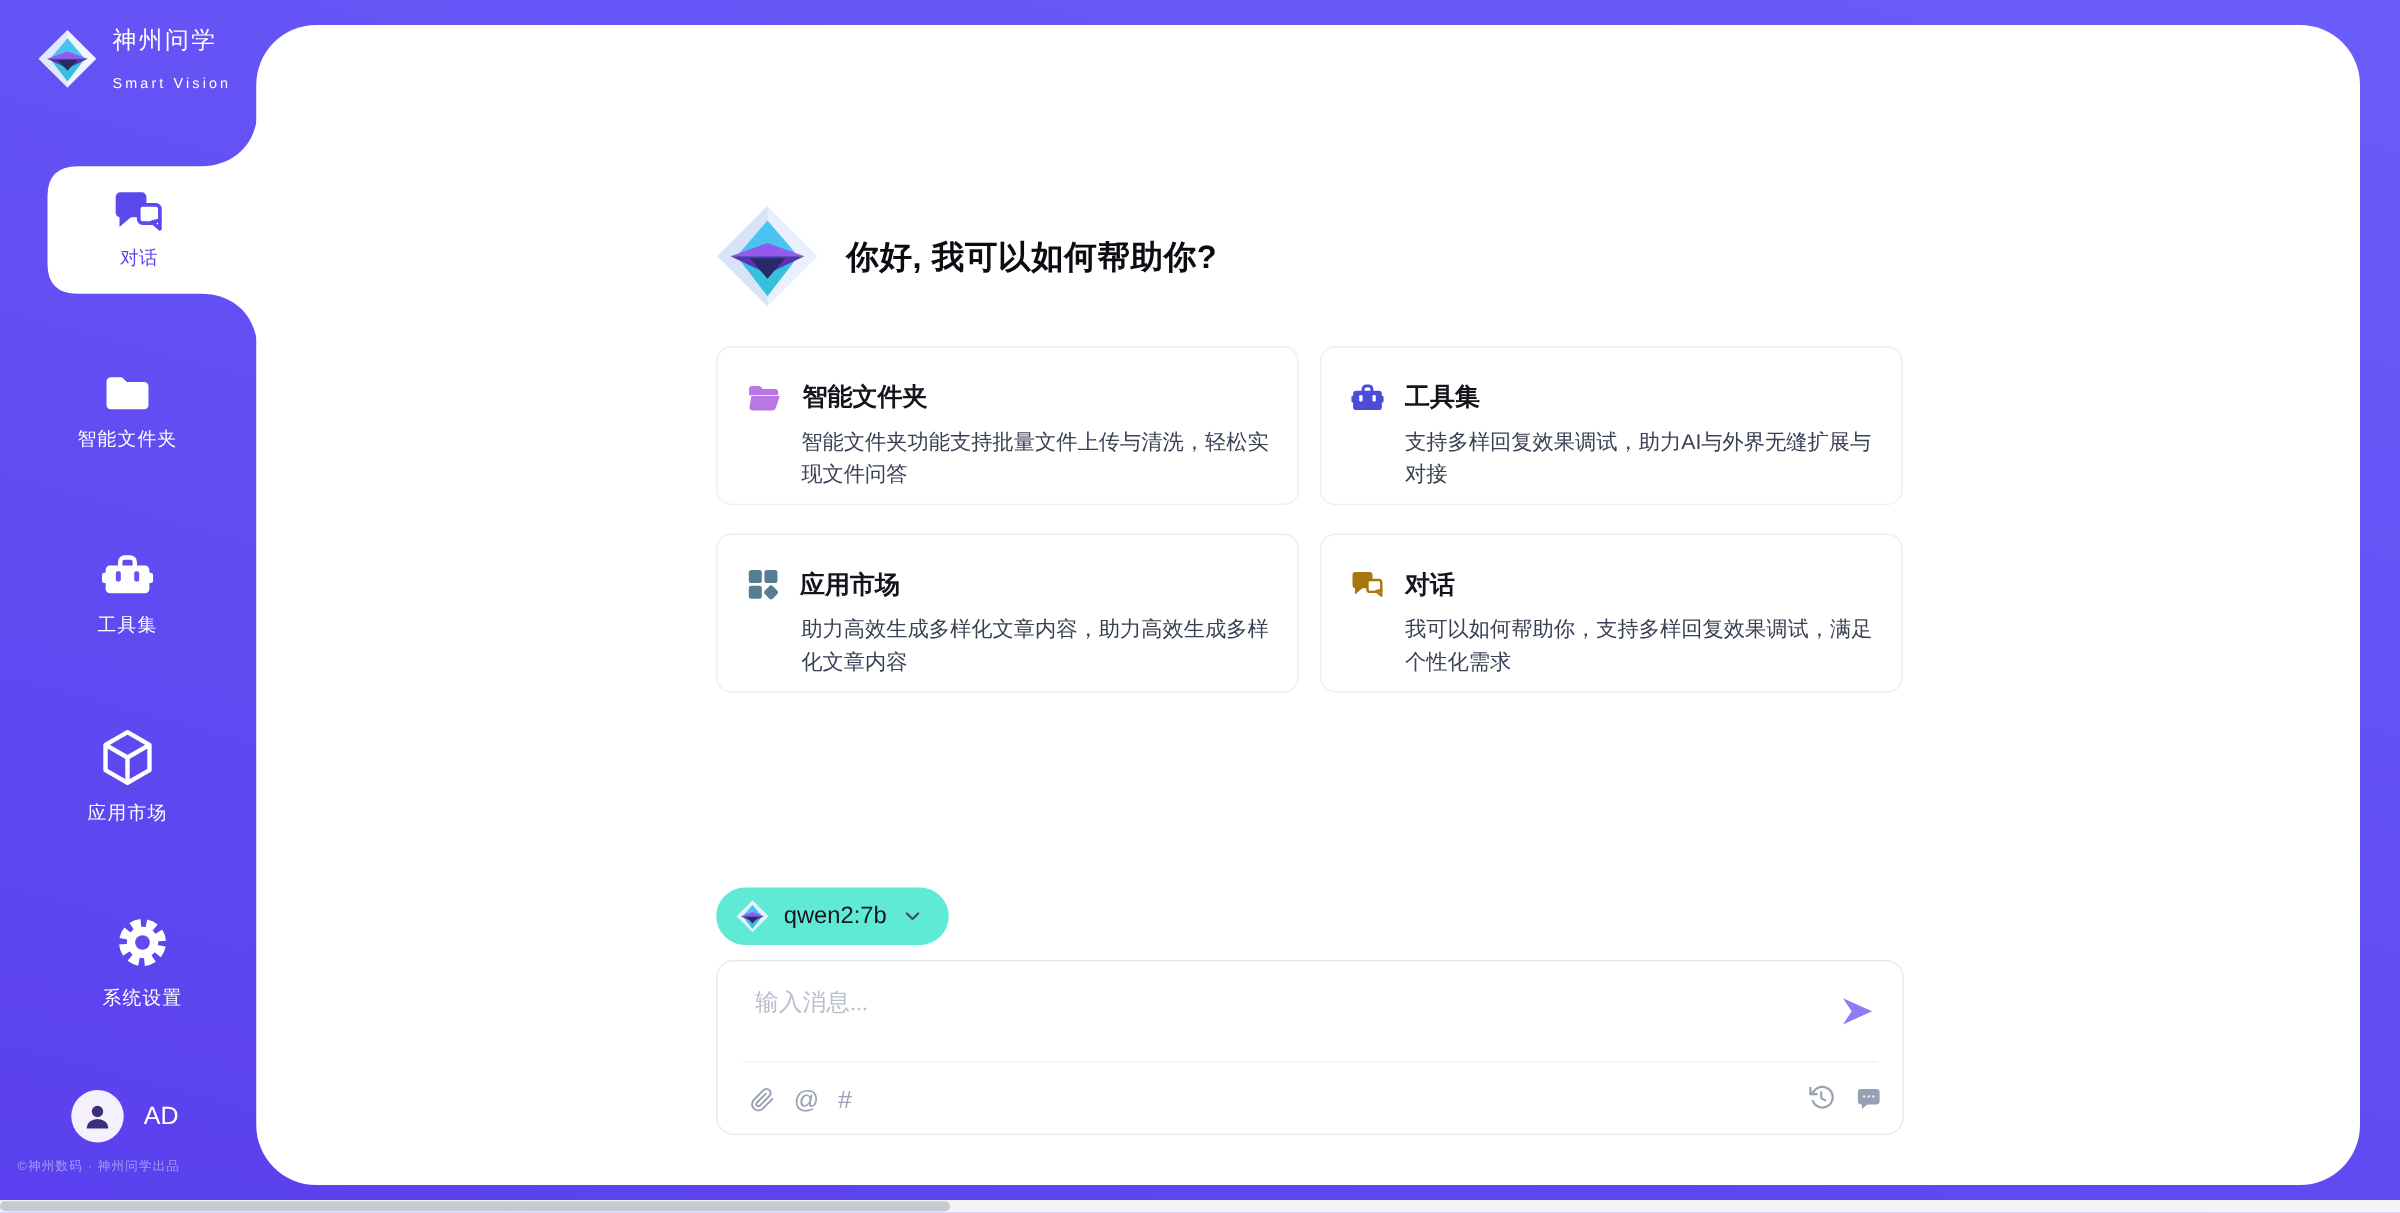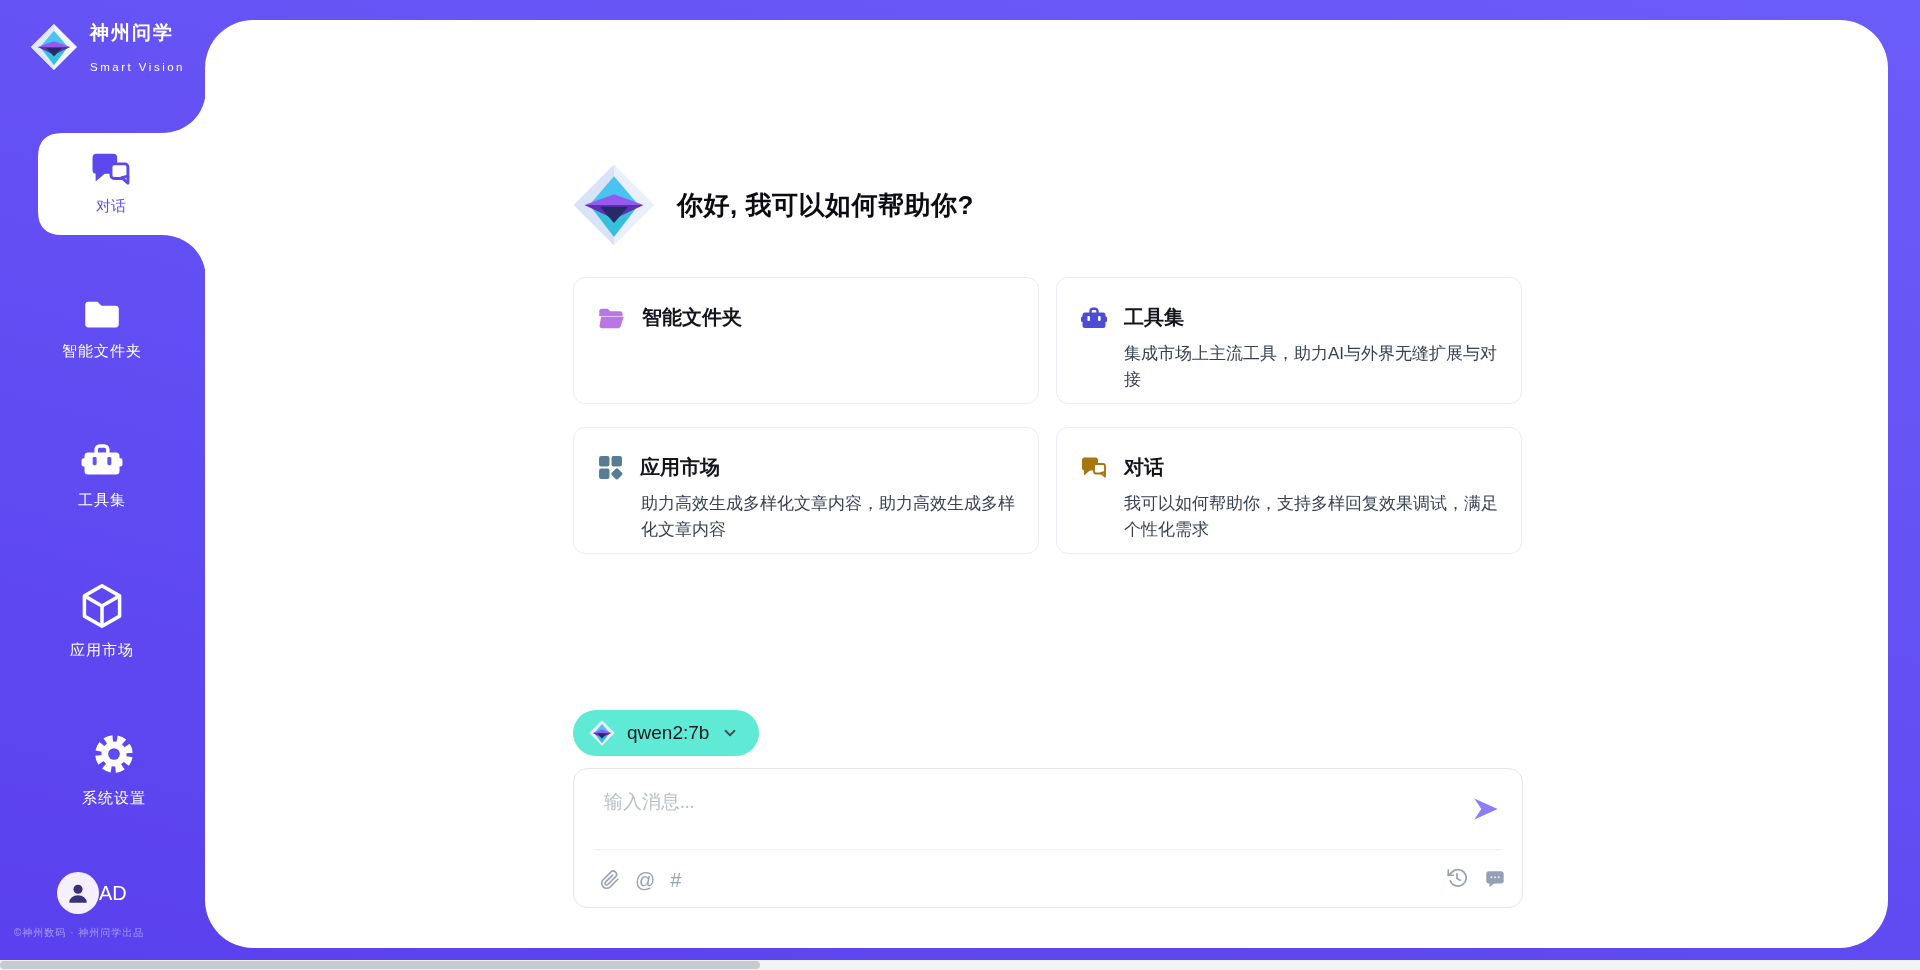--- a/index.html
+++ b/index.html
@@ -3,34 +3,34 @@
 <meta charset="utf-8">
 <style>
   html,body{margin:0;padding:0;background:#fff;}
   .app{position:relative;width:1920px;height:970px;overflow:hidden;
        font-family:"Liberation Sans",sans-serif;
        background:linear-gradient(195deg,#6b5df9 0%,#5a40ee 100%);}
 
   
   .sidebar{position:absolute;left:0;top:0;width:205px;height:970px;}
   .logo{position:absolute;left:30px;top:22px;display:flex;align-items:center;gap:12px;}
-  .logo-name{color:#fff;font-size:19px;font-weight:bold;letter-spacing:2px;line-height:1.2;}
+  .logo-name{color:#fff;font-size:19px;font-weight:normal;letter-spacing:2px;line-height:1.2;}
   .logo-sub{color:#fff;font-size:11.5px;letter-spacing:2.5px;margin-top:16px;}
 
   .tab-shape{position:absolute;left:36px;top:88px;}
   .tab-item{position:absolute;left:36px;top:133px;width:150px;height:102px;
             display:flex;flex-direction:column;align-items:center;justify-content:center;gap:9px;cursor:pointer;}
   .tab-item .lbl{color:#5a49ec;font-size:15px;}
 
   .side-item{position:absolute;left:0;width:204px;display:flex;flex-direction:column;
              align-items:center;gap:12px;cursor:pointer;}
   .side-item .lbl{color:#fff;font-size:15px;letter-spacing:1px;}
   .si-folder{top:297px;} .si-tools{top:441px;} .si-market{top:583px;} .si-settings{top:731px;padding-left:12px;}
 
-  .user-row{position:absolute;left:57px;top:872px;display:flex;align-items:center;cursor:pointer;}
+  .user-row{position:absolute;left:57px;top:872px;display:flex;align-items:center;gap:16px;cursor:pointer;}
   .avatar{width:42px;height:42px;border-radius:50%;background:#f5f0fb;display:flex;align-items:center;justify-content:center;}
   .user-name{color:#fff;font-size:20px;}
   .side-footer{position:absolute;left:14px;top:926px;color:rgba(255,255,255,0.45);font-size:10px;letter-spacing:1px;}
 
   
   .panel{position:absolute;left:205px;top:20px;width:1683px;height:928px;background:#fff;border-radius:48px;}
   .content{position:absolute;left:368px;top:0;width:950px;height:100%;}
 
   .greeting{position:absolute;left:0;top:143px;display:flex;align-items:center;gap:22px;}
   .greeting-title{font-size:26px;font-weight:bold;color:#0b0b12;letter-spacing:0.5px;}
@@ -169,35 +169,36 @@
       <div class="cards">
 
         <div class="card">
           <div class="card-head">
             <svg width="27" height="24" viewBox="0 0 22 19">
               <path d="M1 4 a2 2 0 0 1 2-2 h5 l2 2 h8 a2 2 0 0 1 2 2 v2 H1 Z" fill="#b877e2"></path>
               <path d="M2.5 8.5 h18.5 l-2.6 8 a2 2 0 0 1 -1.9 1.4 H3.2 a2 2 0 0 1 -1.95-1.6 Z" fill="#b877e2"></path>
             </svg>
             <span class="card-title">智能文件夹</span>
           </div>
+          <div class="card-desc">智能文件夹功能支持批量文件上传与清洗，轻松实现文件问答</div>
         </div>
 
         <div class="card">
           <div class="card-head">
             <svg width="26" height="24" viewBox="0 0 26 23">
               <path d="M9.5 6 V4.6 a2.4 2.4 0 0 1 2.4-2.4 h2.2 a2.4 2.4 0 0 1 2.4 2.4 V6" fill="none" stroke="#4c4cd6" stroke-width="2.4" stroke-linecap="round"></path>
               <rect x="1.5" y="6" width="23" height="15.5" rx="2.5" fill="#4c4cd6"></rect>
               <rect x="0" y="10" width="3.6" height="5.4" rx="1.2" fill="#4c4cd6"></rect>
               <rect x="22.4" y="10" width="3.6" height="5.4" rx="1.2" fill="#4c4cd6"></rect>
               <rect x="6.4" y="9.4" width="2.6" height="5.2" rx="1" fill="#ffffff"></rect>
               <rect x="17" y="9.4" width="2.6" height="5.2" rx="1" fill="#ffffff"></rect>
             </svg>
             <span class="card-title">工具集</span>
           </div>
-          <div class="card-desc">集成市场上主流工具，助力AI与外界无缝扩展与对接</div>
+          <div class="card-desc">支持多样回复效果调试，助力AI与外界无缝扩展与对接</div>
         </div>
 
         <div class="card">
           <div class="card-head">
             <svg width="25" height="25" viewBox="0 0 24 24">
               <rect x="1" y="1" width="10" height="10" rx="2" fill="#567d94"></rect>
               <rect x="13" y="1" width="10" height="10" rx="2" fill="#567d94"></rect>
               <rect x="1" y="13" width="10" height="10" rx="2" fill="#567d94"></rect>
               <rect x="13.8" y="13.8" width="8.6" height="8.6" rx="2" fill="#567d94" transform="rotate(45 18.1 18.1)"></rect>
             </svg>

